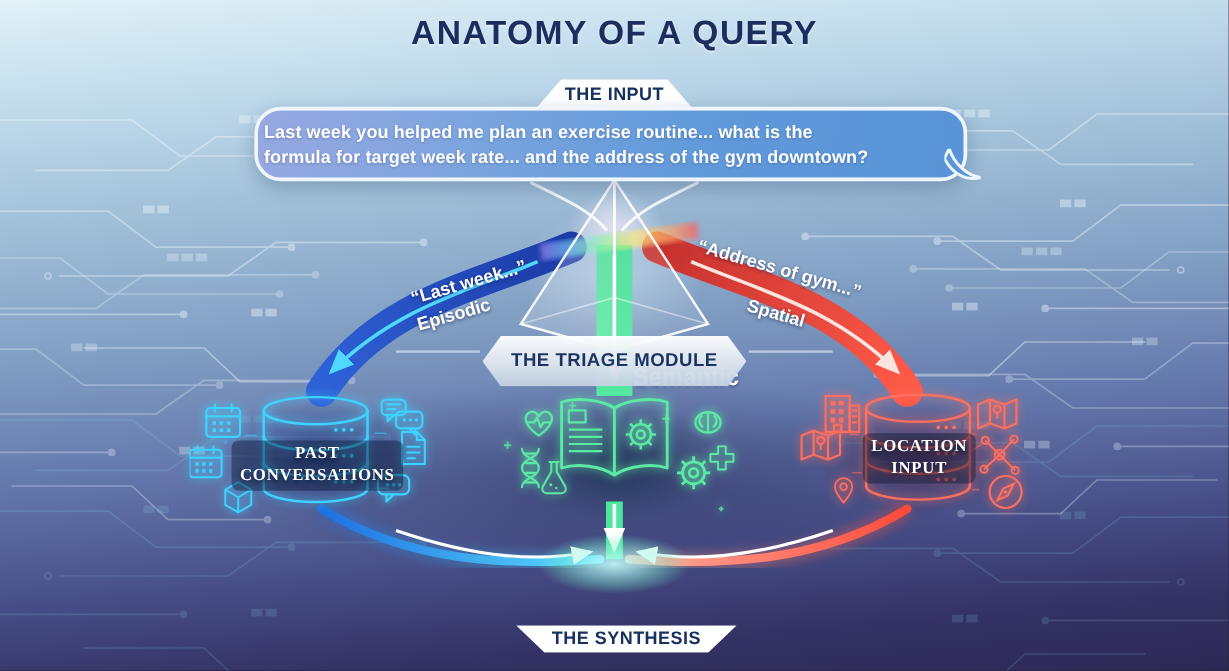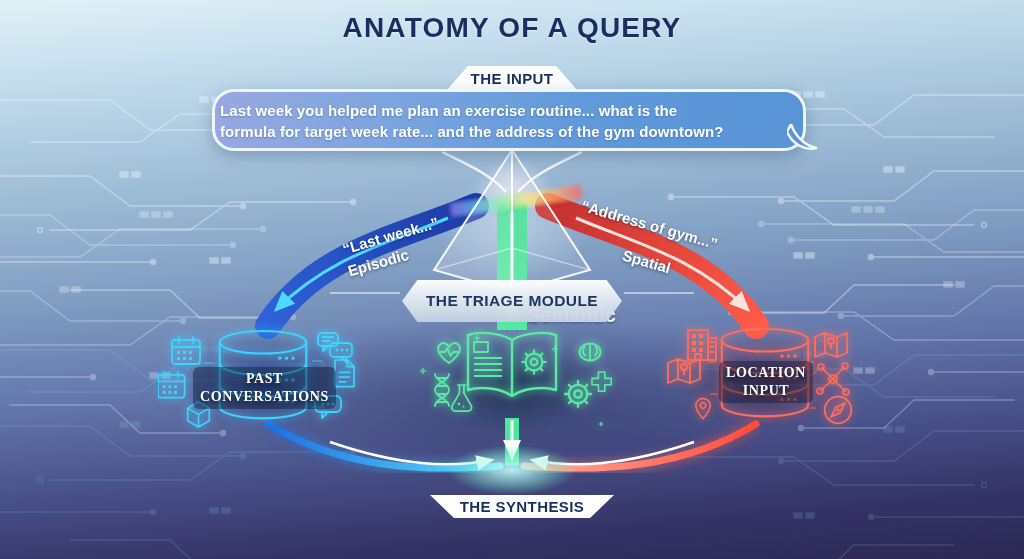--- a/index.html
+++ b/index.html
@@ -21,21 +21,21 @@
   #glow-conv{left:430px;top:438px;width:164px;height:64px;background:radial-gradient(closest-side,rgba(195,255,255,.9),rgba(120,235,200,.35) 55%,transparent 78%);}
   
   .title{position:absolute;top:12px;left:0;right:0;text-align:center;
     font-size:28px;font-weight:700;letter-spacing:1.2px;color:#1c2e60;
     text-shadow:0 1px 2px rgba(255,255,255,.5);}
   
   .tab{position:absolute;background:#fff;color:#17305e;font-weight:800;
     display:flex;align-items:center;justify-content:center;letter-spacing:.4px;}
   .tab-input{left:447px;top:66px;width:130px;height:24px;font-size:15px;
     clip-path:polygon(16% 0,84% 0,100% 100%,0 100%);}
-  .tab-synth{left:430px;top:495px;width:184px;height:23px;font-size:15px;
+  .tab-synth{left:430px;top:521px;width:184px;height:23px;font-size:15px;
     clip-path:polygon(0 0,100% 0,87% 100%,13% 100%);}
   
   .bubble-input{left:212px;top:89px;width:594px;height:62px;border-radius:22px;
     background:linear-gradient(100deg,#98a8e1 0%,#7aa4de 32%,#6199da 62%,#5894d7 100%);
     border:3px solid #eef5fc;box-sizing:border-box;
     box-shadow:0 5px 16px rgba(25,45,95,.28);}
   .bubble-input .txt{padding:8px 20px 0 5px;color:#ffffff;font-size:15px;
     font-weight:600;line-height:1.4;letter-spacing:.1px;
     text-shadow:0 1px 2px rgba(20,40,90,.3);}
   

